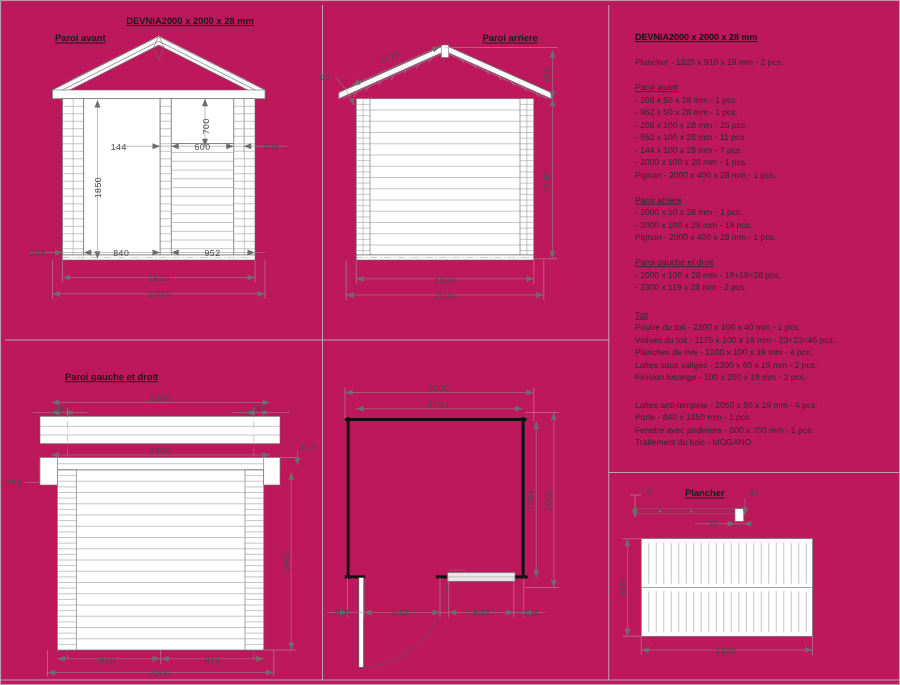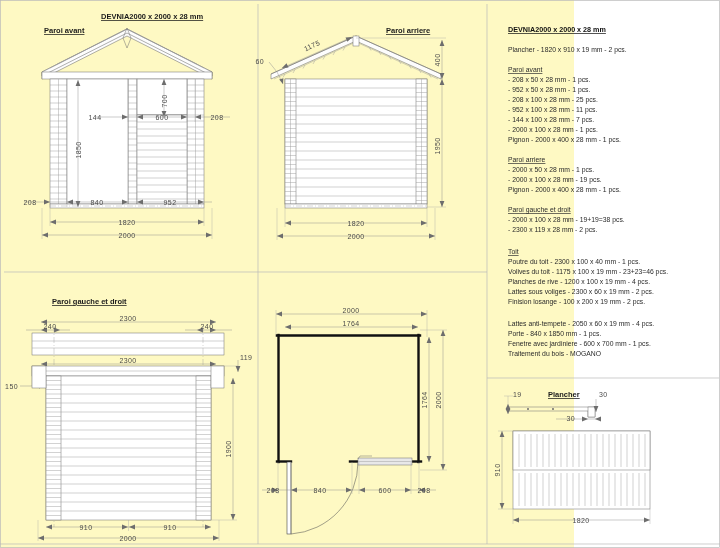--- a/index.html
+++ b/index.html
@@ -1,17 +1,17 @@
 <!DOCTYPE html>
 <html><head>
 <meta charset="utf-8">
 <style>
   html,body{margin:0;padding:0;background:#ffffff;}
   body{width:720px;height:548px;overflow:hidden;font-family:"Liberation Sans",sans-serif;}
-  #sheet{position:relative;width:574px;height:548px;background:#fef9c3;}
+  #sheet{position:relative;width:720px;height:548px;background:#be185d;}
   svg{display:block;}
   .ttl{font-family:"Liberation Sans",sans-serif;font-size:7.5px;font-weight:bold;fill:#1a1a1a;}
   .ttl-u{text-decoration:underline;}
   .spec{font-family:"Liberation Sans",sans-serif;font-size:6.8px;fill:#2b2b2b;}
   .spec-h{font-family:"Liberation Sans",sans-serif;font-size:6.8px;fill:#2b2b2b;text-decoration:underline;}
   .spec-b{font-family:"Liberation Sans",sans-serif;font-size:7.2px;font-weight:bold;fill:#111;text-decoration:underline;}
   .dim{font-family:"Liberation Sans",sans-serif;font-size:7px;fill:#4a4a4a;letter-spacing:0.4px;}
   .dimv{font-family:"Liberation Sans",sans-serif;font-size:7px;fill:#4a4a4a;letter-spacing:0.4px;}
   .ln{stroke:#6d6d6d;stroke-width:.5;fill:none;}
   .lnl{stroke:#9a9a9a;stroke-width:.45;fill:none;}

